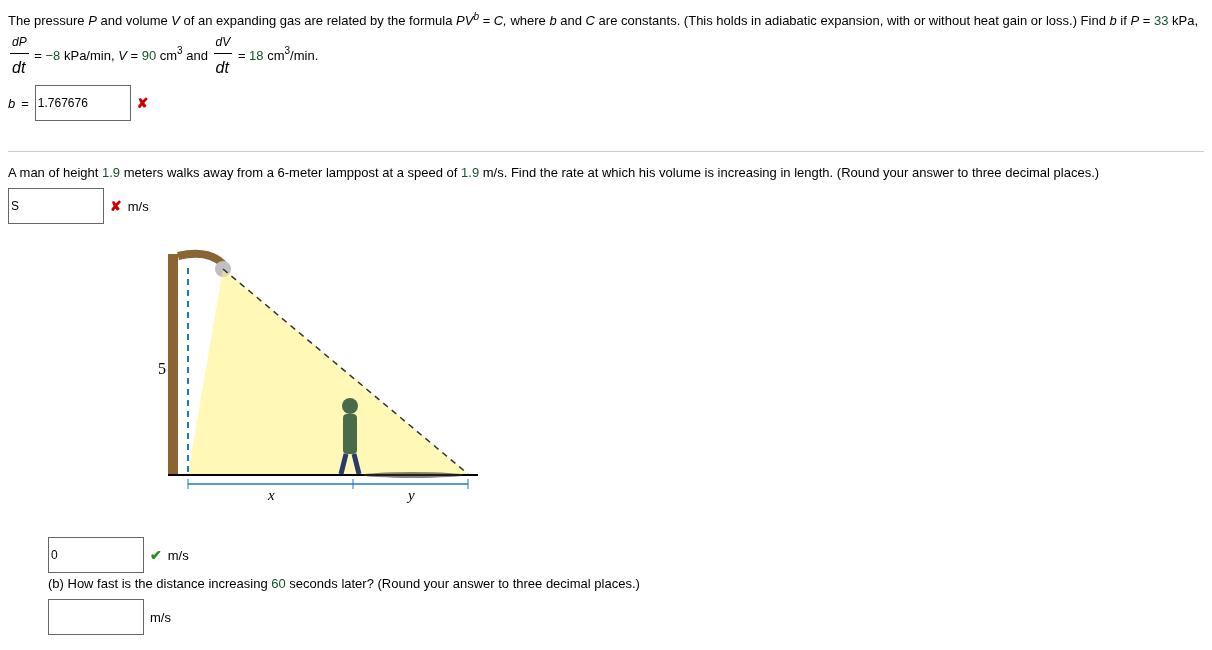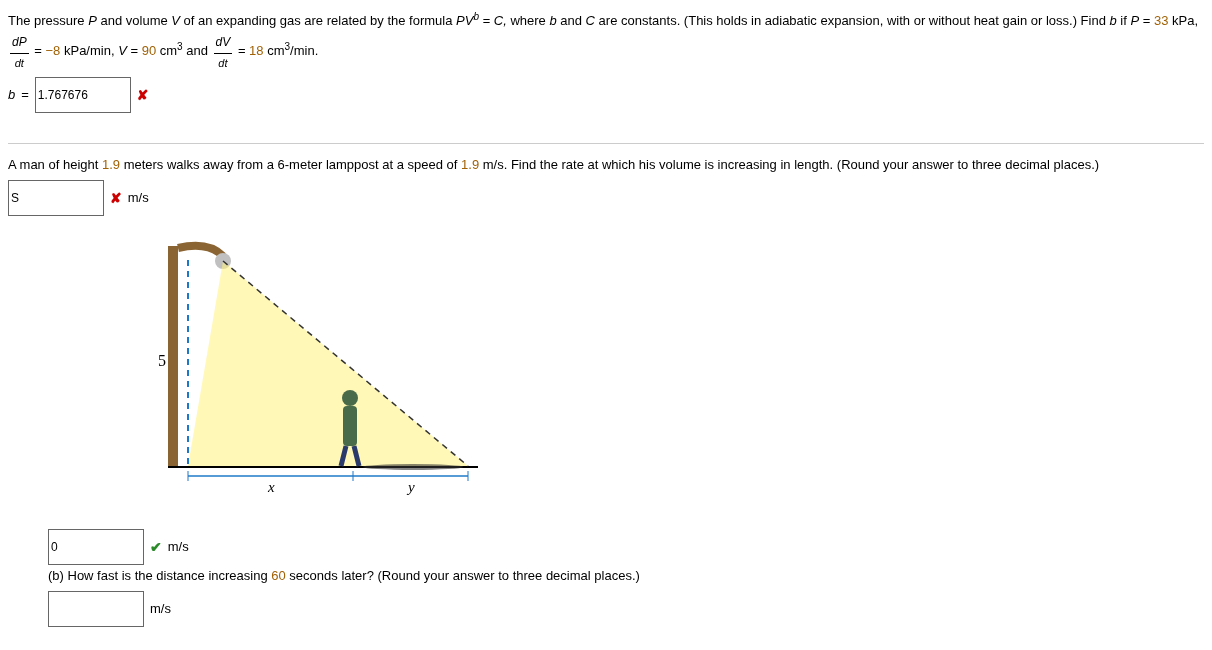--- a/index.html
+++ b/index.html
@@ -36,30 +36,29 @@
     color: #cc0000;
     font-weight: bold;
     font-size: 14px;
   }
   .icon-check {
     color: #2a8a2a;
     font-weight: bold;
     font-size: 14px;
   }
   .qtext { line-height: 1.7; }
-  .qtext .red { color: #a16207; }
+  .qtext .red { color: #14532d; }
   .frac {
     display: inline-block;
     vertical-align: middle;
-    text-align: center;
     font-style: italic;
     margin: 0 2px;
   }
   .frac .num { display:block; border-bottom:1px solid #000; padding:0 2px; font-size:12px;}
-  .frac .den { display:block; padding:0 2px; font-size:11px;}
+  .frac .den { display:block; padding:0 2px; font-size:16px;}
   .italic { font-style: italic; }
   .sup { font-size: 10px; vertical-align: super; }
   .indent { margin-left: 40px; }
   .diagram-wrapper { margin: 20px 0 20px 120px; }
 </style>
 </head>
 <body>
 
 <div class="question">
   <div class="qtext">

